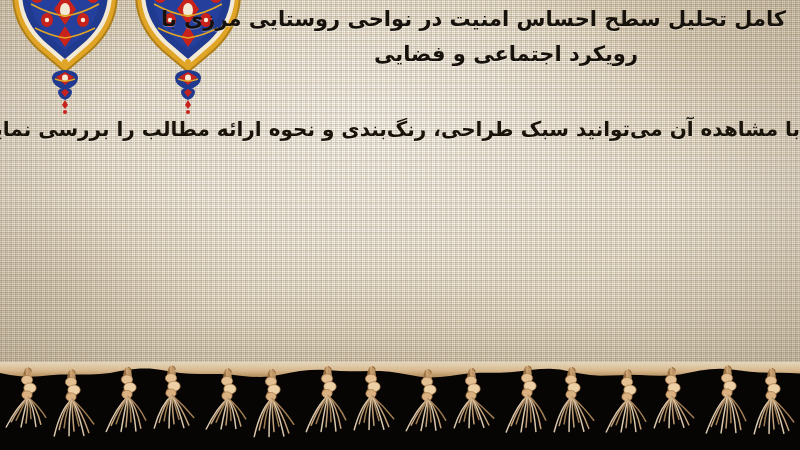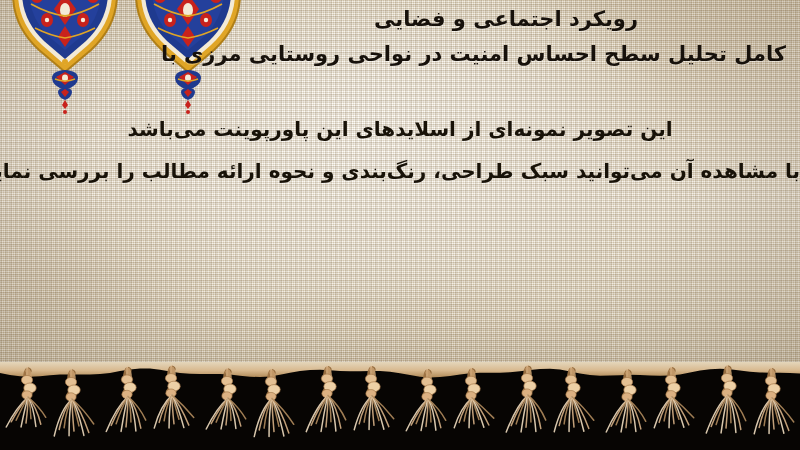--- a/index.html
+++ b/index.html
@@ -219,26 +219,25 @@
       <g>
         <use href="#medallion" x="0" y="0" transform="translate(188,12)"></use>
         <use href="#pendant" x="0" y="0" transform="translate(188,78)"></use>
       </g>
     </svg>
   </div>
 
   <div class="text-layer">
 
     <div class="title-block">
+      <div class="title-line">کامل تحلیل سطح احساس امنیت در نواحی روستایی مرزی با</div>
       <div class="title-line">رویکرد اجتماعی و فضایی</div>
-      <div class="title-line">کامل تحلیل سطح احساس امنیت در نواحی روستایی مرزی با</div>
     </div>
 
     <div class="body-block">
-      <div class="body-line">این تصویر نمونه‌ای از اسلایدهای این پاورپوینت می‌باشد</div>
       <div class="body-line">با مشاهده آن می‌توانید سبک طراحی، رنگ‌بندی و نحوه ارائه مطالب را بررسی نمایید</div>
     </div>
 
   </div>
 
   <div class="fringe-zone">
     <svg class="fringe-svg" id="fringe-svg" width="800" height="88" viewBox="0 0 800 88" xmlns="http://www.w3.org/2000/svg">
       <defs>
         <linearGradient id="ropeGrad" x1="0" y1="0" x2="1" y2="0">
           <stop offset="0%" stop-color="#9c7142"></stop>

